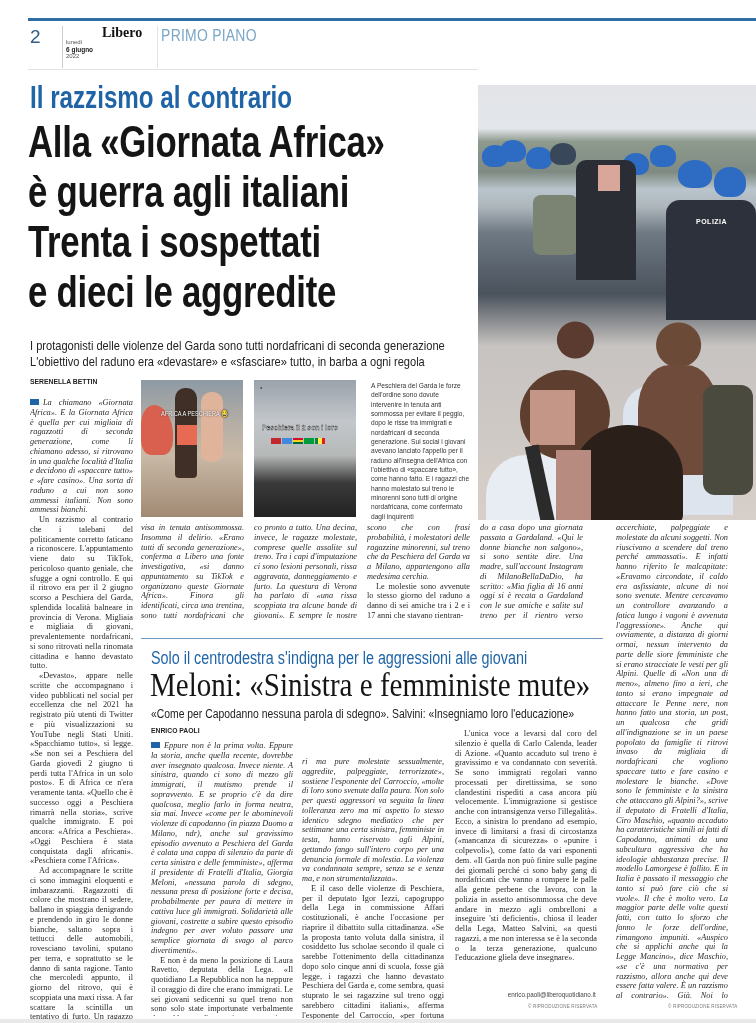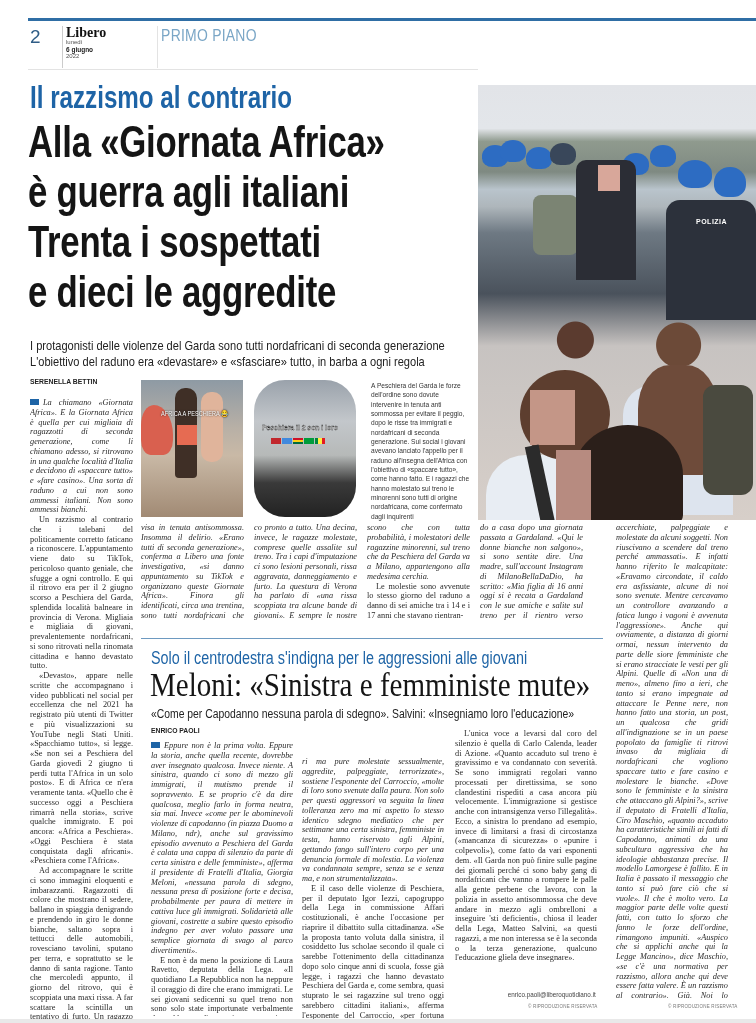--- a/index.html
+++ b/index.html
@@ -2,21 +2,21 @@
 <html><head>
 <meta charset="utf-8">
 <style>
   * { box-sizing: border-box; margin: 0; padding: 0; }
   html, body { width: 756px; height: 1023px; background: #ffffff; overflow: hidden; }
   body { position: relative; font-family: "Liberation Serif", serif; color: #222; }
 
   .topbar { position: absolute; left: 28px; top: 18px; width: 728px; height: 3px; background: #2f6ea5; }
   .pagenum { position: absolute; left: 30px; top: 26px; font-family: "Liberation Sans", sans-serif; font-size: 19px; color: #2f5d86; }
   .masthead { position: absolute; left: 62px; top: 26px; border-left: 1px solid #ccc; padding-left: 3px; height: 42px; }
-  .masthead .logo { font-family: "Liberation Serif", serif; font-weight: bold; font-size: 14px; color: #111; line-height: 13px; }
+  .masthead .logo { font-family: "Liberation Serif", serif; font-weight: bold; font-size: 14px; color: #111; line-height: 13px; margin-left: 36px; }
   .masthead .day { font-family: "Liberation Sans", sans-serif; font-size: 6px; color: #555; line-height: 7px; }
   .masthead .date { font-family: "Liberation Sans", sans-serif; font-size: 6.5px; font-weight: bold; color: #222; line-height: 7px; }
   .masthead .year { font-family: "Liberation Sans", sans-serif; font-size: 6px; color: #555; line-height: 7px; }
   .section { position: absolute; left: 157px; top: 26px; border-left: 1px solid #ddd; padding-left: 4px; height: 42px; font-family: "Liberation Sans", sans-serif; font-size: 17px; color: #7aa6c6; transform: scaleX(0.82); transform-origin: left top; letter-spacing: 0.3px; }
   .hdr-rule { position: absolute; left: 28px; top: 69px; width: 450px; height: 1px; background: #e3e3e3; }
 
   .kicker { position: absolute; left: 30px; top: 80px; font-family: "Liberation Sans", sans-serif; font-weight: bold; font-size: 31px; color: #1e64a6; transform: scaleX(0.78); transform-origin: left top; white-space: nowrap; line-height: 36px; }
   .headline { position: absolute; left: 28px; top: 117px; font-family: "Liberation Sans", sans-serif; font-weight: bold; font-size: 44px; color: #151515; line-height: 50px; transform: scaleX(0.79); transform-origin: left top; white-space: nowrap; letter-spacing: -0.3px; }
   .headline div { white-space: nowrap; }
 
@@ -29,21 +29,21 @@
   .col p.first { text-indent: 0; font-style: italic; }
   .sq { display: inline-block; width: 9px; height: 6px; background: #1e64a6; margin-right: 4px; vertical-align: 0px; }
 
   .photo1 { position: absolute; left: 141px; top: 380px; width: 102px; height: 137px; overflow: hidden; background: linear-gradient(180deg, #8e9aa4 0%, #b8b0a6 35%, #c9b9a6 55%, #a18a74 100%); }
   .photo1 .p1-red { position: absolute; left: 0; top: 25px; width: 32px; height: 50px; background: #d9604f; border-radius: 40% 60% 30% 30%; }
   .photo1 .p1-body { position: absolute; left: 34px; top: 8px; width: 22px; height: 90px; background: #3f2f26; border-radius: 10px 10px 4px 4px; }
   .photo1 .p1-body2 { position: absolute; left: 60px; top: 12px; width: 22px; height: 70px; background: #e0b49b; border-radius: 10px; }
   .photo1 .p1-short { position: absolute; left: 36px; top: 45px; width: 20px; height: 20px; background: #e66b52; }
   .photo1 .caption { position: absolute; left: 20px; top: 30px; font-family: "Liberation Sans", sans-serif; font-size: 7px; color: #fff; text-shadow: 0 0 2px #000; transform: scaleX(0.8); transform-origin: left top; white-space: nowrap; }
 
-  .photo2 { position: absolute; left: 254px; top: 380px; width: 102px; height: 137px; overflow: hidden; background: linear-gradient(180deg, #9aa2ab 0%, #c3c7cb 30%, #b6b9b8 55%, #3a3a3a 75%, #222 100%); border-radius: 31px; }
+  .photo2 { position: absolute; left: 254px; top: 380px; width: 102px; height: 137px; overflow: hidden; background: linear-gradient(180deg, #9aa2ab 0%, #c3c7cb 30%, #b6b9b8 55%, #3a3a3a 75%, #222 100%); }
   .photo2 .ph2-text { position: absolute; left: 8px; top: 43px; font-family: "Liberation Sans", sans-serif; font-weight: bold; font-size: 8px; color: #fff; -webkit-text-stroke: 0.4px #222; transform: scaleX(0.85); transform-origin: left top; white-space: nowrap; }
   .photo2 .flags { position: absolute; left: 17px; top: 58px; display: flex; gap: 1px; }
   .photo2 .flags span { width: 10px; height: 6px; display: block; }
   .photo2 .ph2-handle { position: absolute; left: 6px; top: 5px; font-family: "Liberation Sans", sans-serif; font-size: 4px; color: #333; }
 
   .photo-caption { position: absolute; left: 371px; top: 381px; width: 108px; font-family: "Liberation Sans", sans-serif; font-size: 7.2px; line-height: 9.35px; color: #333; transform: scaleX(0.92); transform-origin: left top; }
 
   .photo-main { position: absolute; left: 478px; top: 85px; width: 278px; height: 435px; overflow: hidden; background: linear-gradient(180deg, #e2e4e8 0%, #e3e6ea 10%, #8f9a8e 13%, #7f8a82 20%, #b9c4cc 24%, #aeb6bb 28%, #6e7983 34%, #4a525c 48%, #c7c3c1 60%, #d7cfc9 100%); }
   .photo-main .helmet { position: absolute; width: 26px; height: 22px; border-radius: 50% 50% 40% 40%; background: #2d6cc2; }
   .photo-main .officer { position: absolute; left: 98px; top: 75px; width: 60px; height: 120px; background: #2b2d35; border-radius: 10px 10px 0 0; }
@@ -151,22 +151,22 @@
   <p>«Devasto», appare nelle scritte che accompagnano i video pubblicati nel social per eccellenza che nel 2021 ha registrato più utenti di Twitter e più visualizzazioni su YouTube negli Stati Uniti. «Spacchiamo tutto», si legge. «Se non sei a Peschiera del Garda giovedì 2 giugno ti perdi tutta l'Africa in un solo posto». E di Africa ce n'era veramente tanta. «Quello che è successo oggi a Peschiera rimarrà nella storia», scrive qualche immigrato. E poi ancora: «Africa a Peschiera». «Oggi Peschiera è stata conquistata dagli africani». «Peschiera come l'Africa».</p>
   <p>Ad accompagnare le scritte ci sono immagini eloquenti e imbarazzanti. Ragazzotti di colore che mostrano il sedere, ballano in spiaggia denigrando e prendendo in giro le donne bianche, saltano sopra i tettucci delle automobili, rovesciano tavolini, sputano per terra, e soprattutto se le danno di santa ragione. Tanto che mercoledì appunto, il giorno del ritrovo, qui è scoppiata una maxi rissa. A far scattare la scintilla un tentativo di furto. Un ragazzo avrebbe provato a rubare un portafoglio e in cambio avrebbe ricevuto una coltellata. Da qui sono partite le botte, le manate, le bottigliate in testa, e l'intervento degli uomini in di-</p>
 </div>
 <div class="col" style="left:141px;top:523px;width:103px;height:97px">
   <p class="first">visa in tenuta antisommossa. Insomma il delirio. «Erano tutti di seconda generazione», conferma a Libero una fonte investigativa, «si danno appuntamento su TikTok e organizzano queste Giornate Africa». Finora gli identificati, circa una trentina, sono tutti nordafricani che vivono in Italia, un bran-</p>
 </div>
 <div class="col" style="left:254px;top:523px;width:103px;height:97px">
   <p class="first">co pronto a tutto. Una decina, invece, le ragazze molestate, comprese quelle assalite sul treno. Tra i capi d'imputazione ci sono lesioni personali, rissa aggravata, danneggiamento e furto. La questura di Verona ha parlato di «una rissa scoppiata tra alcune bande di giovani». E sempre le nostre fonti ci riferi-</p>
 </div>
 <div class="col" style="left:367px;top:523px;width:103px;height:97px">
-  <p class="first">scono che con tutta probabilità, i molestatori delle ragazzine minorenni, sul treno che da Peschiera del Garda va a Milano, appartengono alla medesima cerchia.</p>
-  <p>Le molestie sono avvenute lo stesso giorno del raduno a danno di sei amiche tra i 14 e i 17 anni che stavano rientran-</p>
+  <p class="first">scono che con frasi probabilità, i molestatori delle ragazzine minorenni, sul treno che da Peschiera del Garda va a Milano, appartengono alla medesima cerchia.</p>
+  <p>Le molestie sono avvenute lo stesso giorno del raduno a danno di sei amiche tra i 2 e i 17 anni che stavano rientran-</p>
 </div>
 <div class="col" style="left:480px;top:523px;width:103px;height:97px">
   <p class="first">do a casa dopo una giornata passata a Gardaland. «Qui le donne bianche non salgono», si sono sentite dire. Una madre, sull'account Instagram di MilanoBellaDaDio, ha scritto: «Mia figlia di 16 anni oggi si è recata a Gardaland con le sue amiche e salite sul treno per il rientro verso Milano sono state</p>
 </div>
 <div class="col" style="left:616px;top:523px;width:112px;height:478px">
   <p class="first">accerchiate, palpeggiate e molestate da alcuni soggetti. Non riuscivano a scendere dal treno perché ammassati». E infatti hanno riferito le malcapitate: «Eravamo circondate, il caldo era asfissiante, alcune di noi sono svenute. Mentre cercavamo un controllore avanzando a fatica lungo i vagoni è avvenuta l'aggressione». Anche qui ovviamente, a distanza di giorni ormai, nessun intervento da parte delle siore femministe che si erano stracciate le vesti per gli Alpini. Quelle di «Non una di meno», almeno fino a ieri, che tanto si erano impegnate ad attaccare le Penne nere, non hanno fatto una storia, un post, un qualcosa che gridi all'indignazione se in un paese popolato da famiglie ti ritrovi invaso da migliaia di nordafricani che vogliono spaccare tutto e fare casino e molestare le bianche. «Dove sono le femministe e la sinistra che attaccano gli Alpini?», scrive il deputato di Fratelli d'Italia, Ciro Maschio, «quanto accaduto ha caratteristiche simili ai fatti di Capodanno, animati da una subcultura aggressiva che ha ideologie abbastanza precise. Il modello Lamorgese è fallito. E in Italia è passato il messaggio che tanto si può fare ciò che si vuole». Il che è molto vero. La maggior parte delle volte questi fatti, con tutto lo sforzo che fanno le forze dell'ordine, rimangono impuniti. «Auspico che si applichi anche qui la Legge Mancino», dice Maschio, «se c'è una normativa per razzismo, allora anche qui deve essere fatta valere. È un razzismo al contrario». Già. Noi lo diciamo da mo', ma le anime belle non ci sentono.</p>
 </div>
 <div class="copyright" style="left:668px;top:1004px">© RIPRODUZIONE RISERVATA</div>
 
 <div class="rule2"></div>

